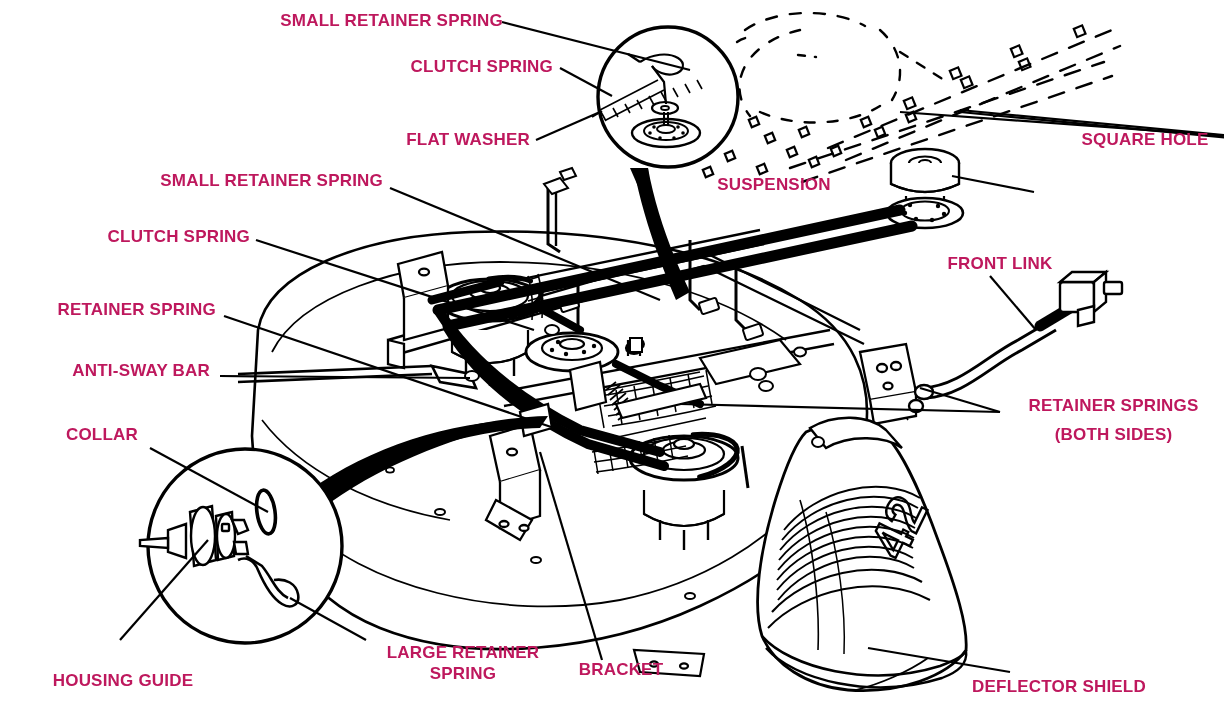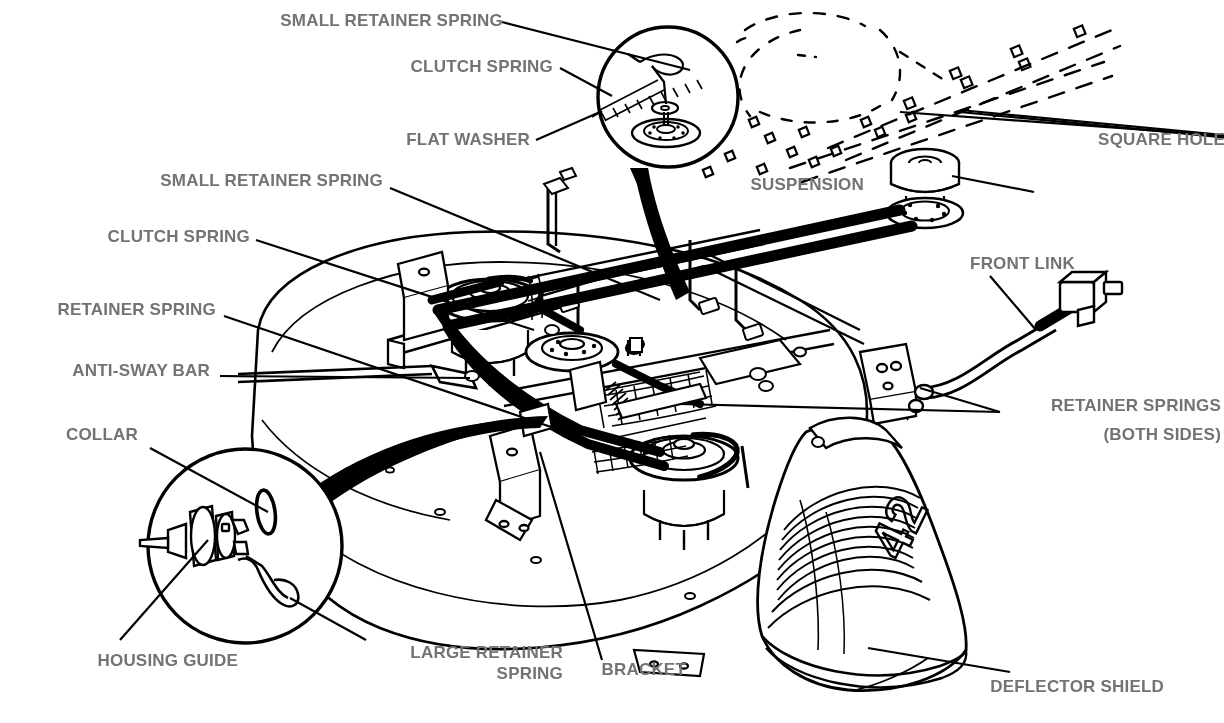--- a/index.html
+++ b/index.html
@@ -23,26 +23,26 @@
     width: 1224px;
     height: 723px;
   }
   .callout-label {
     position: absolute;
     font-family: "Liberation Sans", sans-serif;
     font-weight: bold;
     font-size: 17px;
     line-height: 21px;
     letter-spacing: 0.2px;
-    color: #737373;
+    color: #be185d;
     white-space: pre;
     user-select: none;
   }
   .lbl-right { text-align: right; }
-  .lbl-left  { text-align: right; }
+  .lbl-left  { text-align: center; }
 </style>
 </head>
 <body>
 
 <div id="diagram-root">
 
   <svg id="diagram-svg" viewBox="0 0 1224 723">
     <defs>
       <g id="pulley-top">
         <ellipse cx="0" cy="0" rx="40" ry="16" fill="#fff" stroke="#000" stroke-width="2.5"></ellipse>
@@ -446,21 +446,21 @@
   <div class="callout-label lbl-right" style="left:110px; top:170px; width:273px;">SMALL RETAINER SPRING</div>
 
   <div class="callout-label lbl-right" style="left:80px; top:226px; width:170px;">CLUTCH SPRING</div>
 
   <div class="callout-label lbl-right" style="left:20px; top:299px; width:196px;">RETAINER SPRING</div>
 
   <div class="callout-label lbl-right" style="left:20px; top:360px; width:190px;">ANTI-SWAY BAR</div>
 
   <div class="callout-label lbl-right" style="left:20px; top:424px; width:118px;">COLLAR</div>
 
-  <div class="callout-label lbl-left" style="left:8px; top:650px; width:230px;">HOUSING GUIDE</div>
+  <div class="callout-label lbl-left" style="left:8px; top:670px; width:230px;">HOUSING GUIDE</div>
 
   <div class="callout-label lbl-left" style="left:363px; top:642px; width:200px;">LARGE RETAINER</div>
   <div class="callout-label lbl-left" style="left:363px; top:663px; width:200px;">SPRING</div>
 
   <div class="callout-label lbl-left" style="left:556px; top:659px; width:130px;">BRACKET</div>
 
   <div class="callout-label lbl-left" style="left:684px; top:174px; width:180px;">SUSPENSION</div>
 
   <div class="callout-label lbl-left" style="left:1065px; top:129px; width:160px;">SQUARE HOLE</div>
 

